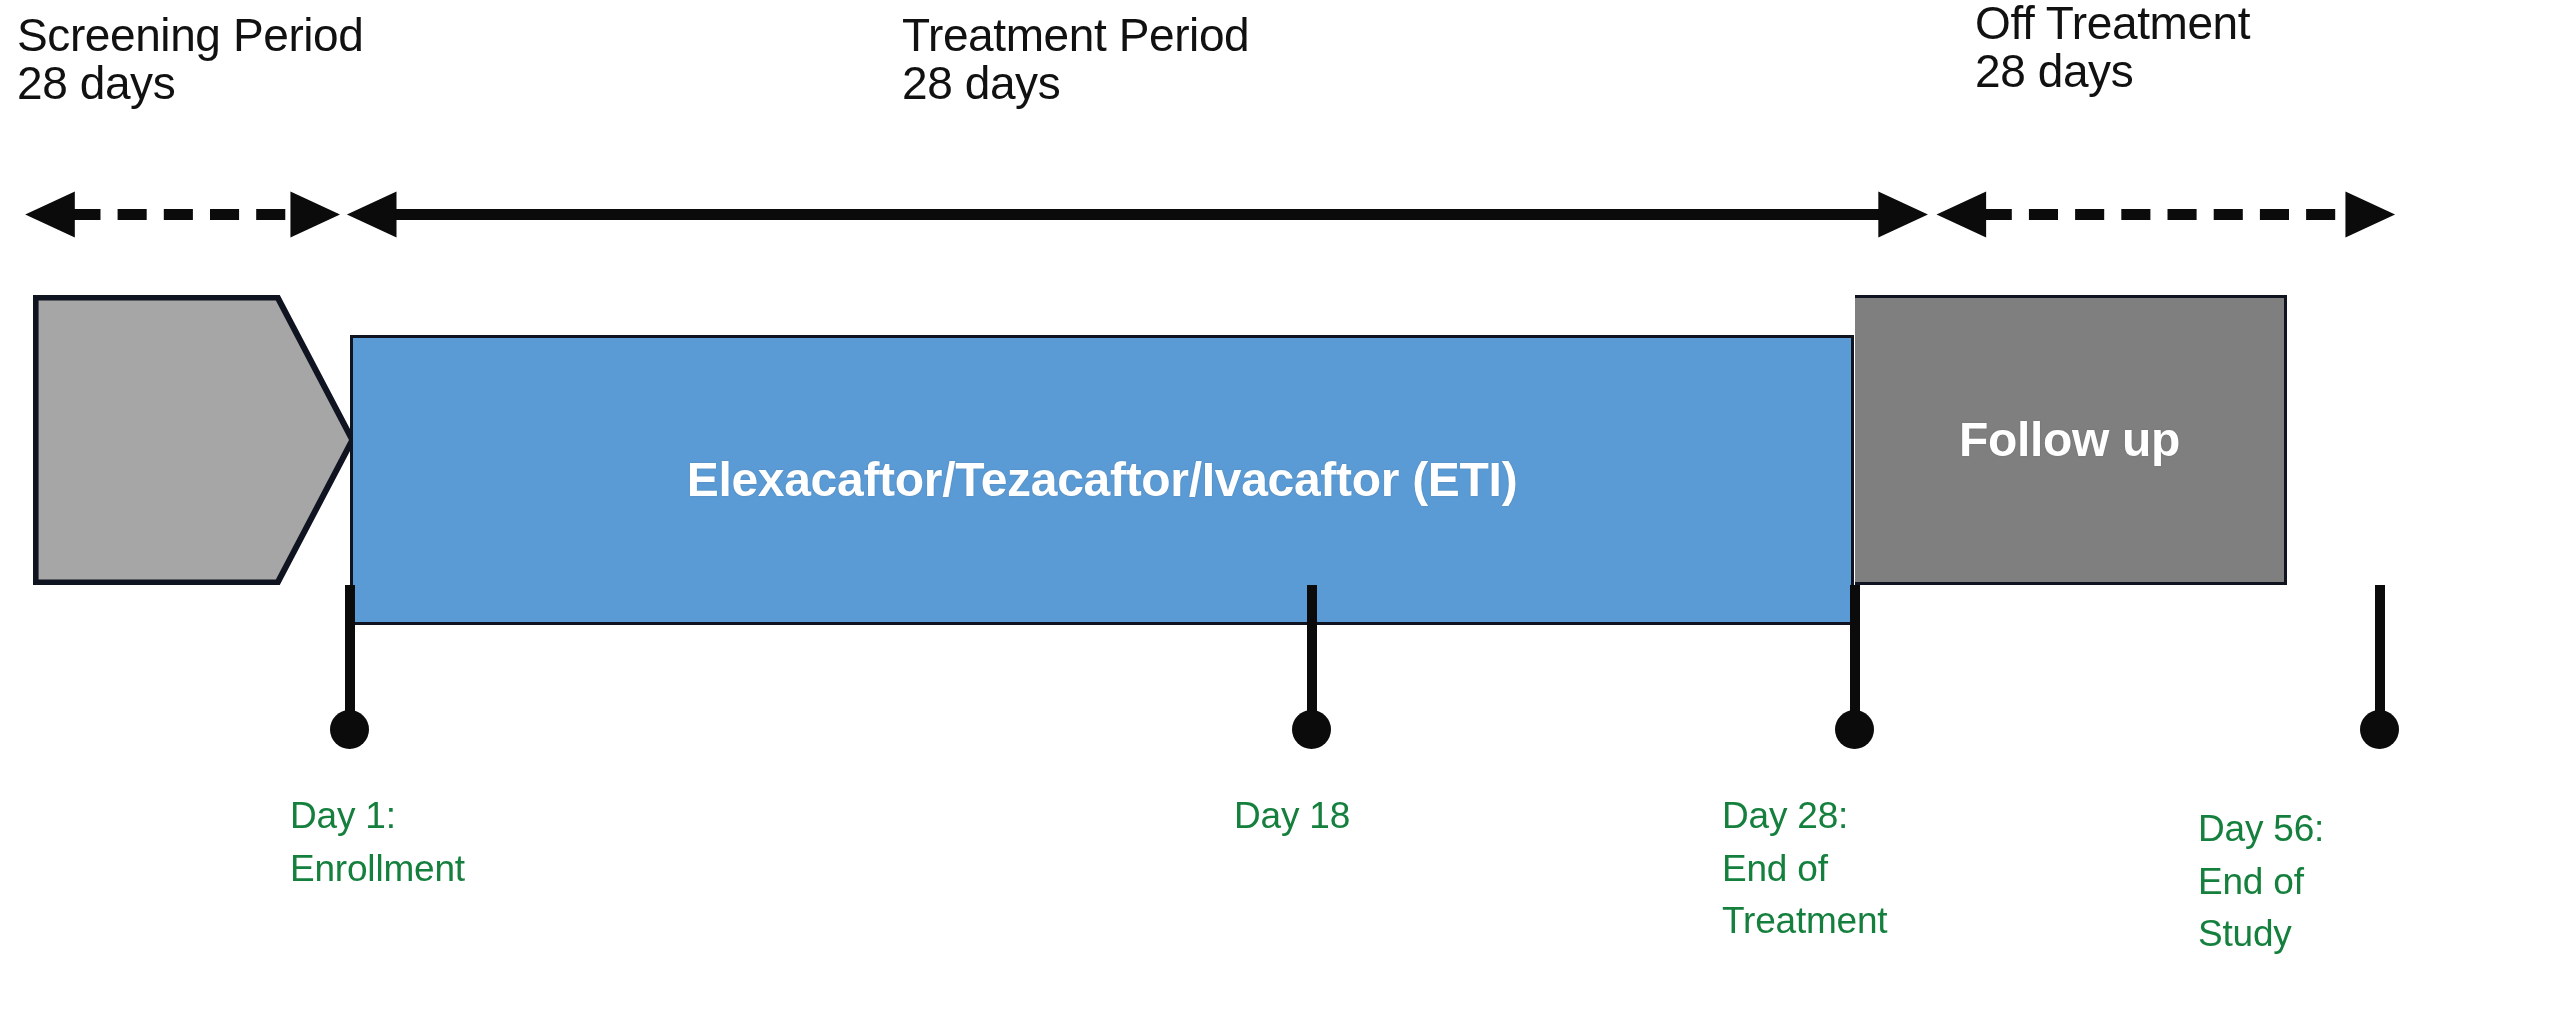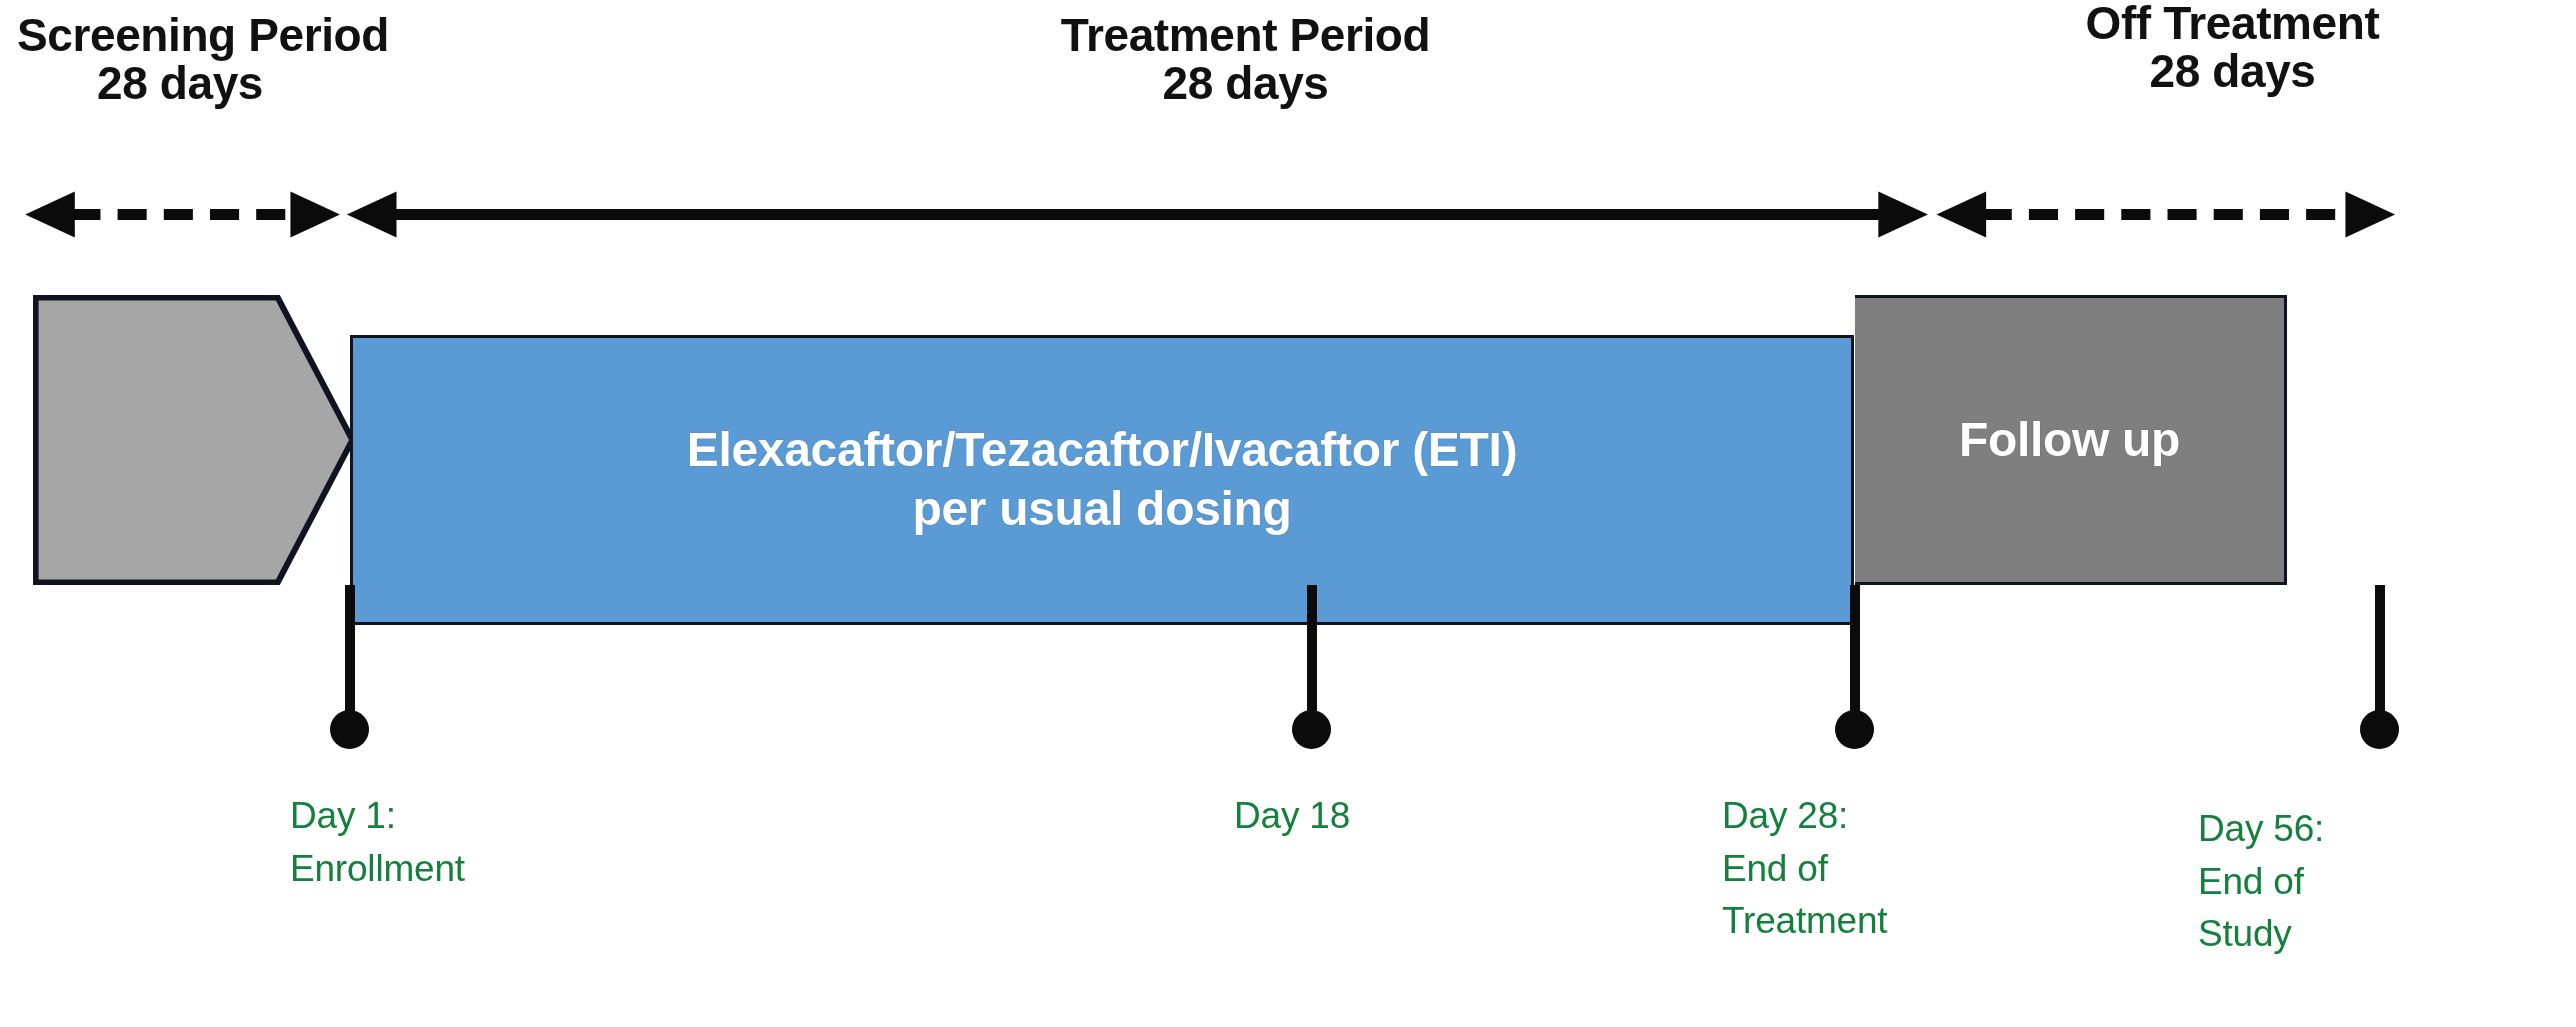--- a/index.html
+++ b/index.html
@@ -14,23 +14,23 @@
     position: relative;
     width: 2576px;
     height: 1028px;
     background: #ffffff;
     overflow: hidden;
   }
 
   
   .period-head {
     position: absolute;
-    text-align: center;
+    text-align: left;
     color: #111111;
-    font-weight: bold;
+    font-weight: normal;
     font-size: 46px;
     line-height: 1.04;
     letter-spacing: -0.4px;
     white-space: nowrap;
   }
   .period-head .ln2 { display: block; }
 
   #head-screening { left: 17px;   top: 12px;  width: 326px; }
   #head-treatment { left: 902px; top: 12px;  width: 687px; }
   #head-off       { left: 1975px; top: 0;  width: 515px; }
@@ -183,21 +183,20 @@
   </svg>
 
   <div class="band" id="screening-chevron">
     <svg class="chev-svg" viewBox="0 0 375 338" preserveAspectRatio="none">
       <polygon points="3,3 285,3 372,169 285,335 3,335" fill="#a6a6a6" stroke="#0f1420" stroke-width="7" stroke-linejoin="miter"></polygon>
     </svg>
   </div>
 
   <div class="band" id="treatment-bar">
     <span>Elexacaftor/Tezacaftor/Ivacaftor (ETI)</span>
-    <span>per usual  dosing</span>
   </div>
 
   <div class="band" id="followup-bar">
     <span>Follow up</span>
   </div>
 
   <div class="marker" style="left:350px; top:585px;">
     <div class="stem" style="height:141px;"></div>
     <div class="dot" style="top:125px;"></div>
   </div>

